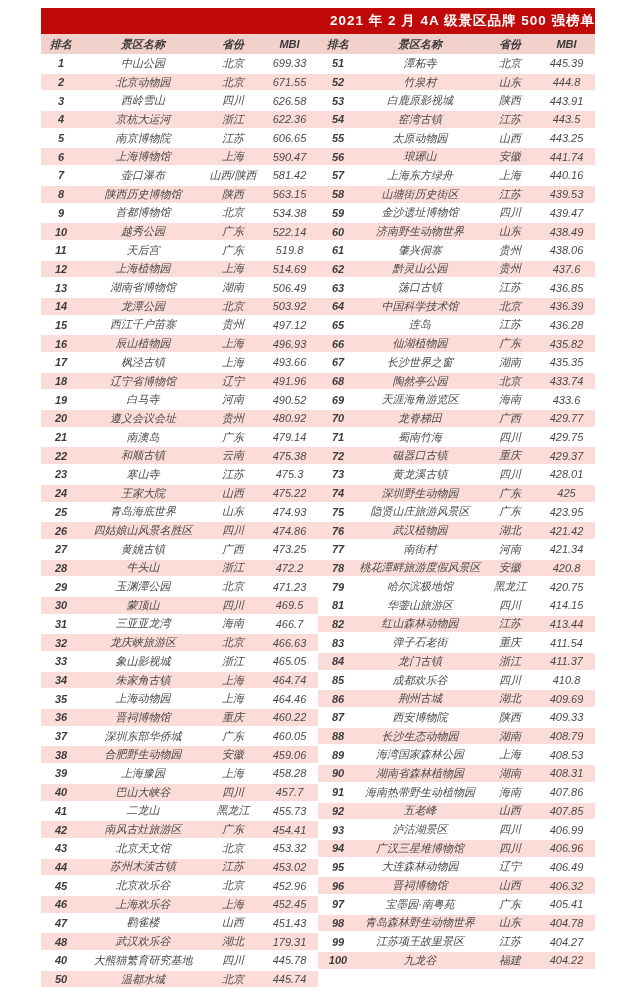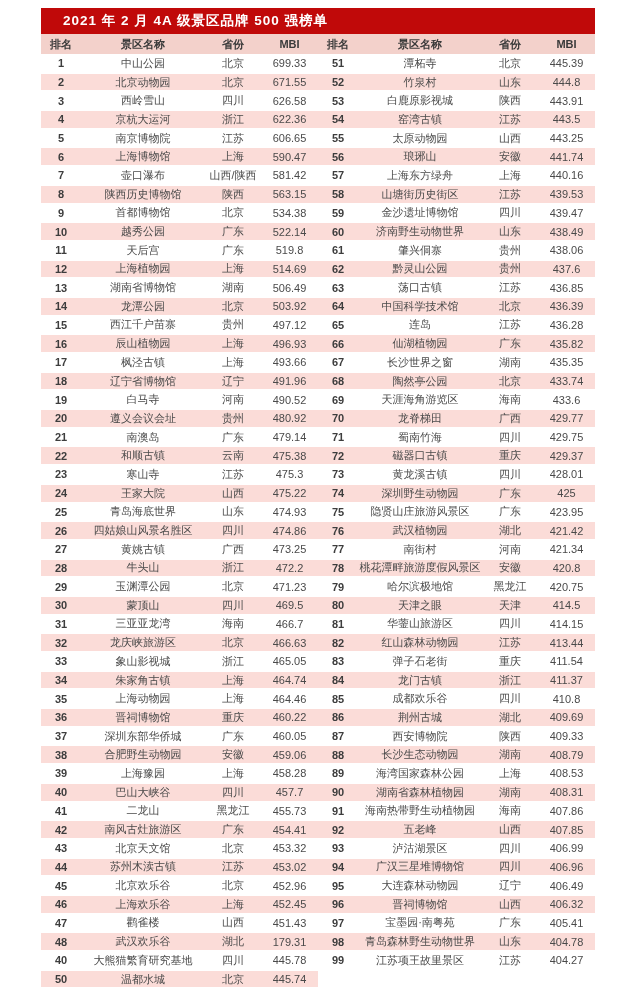--- a/index.html
+++ b/index.html
@@ -4,25 +4,24 @@
 <style>
   html,body{margin:0;padding:0;background:#ffffff;}
   body{
     width:622px;height:1000px;position:relative;overflow:hidden;
     font-family:"Liberation Sans","DejaVu Sans",sans-serif;
     -webkit-font-smoothing:antialiased;
   }
   .sheet{position:absolute;left:41px;top:8px;width:554px;}
   .title-bar{
     height:26px;line-height:26px;background:#c00909;color:#ffffff;
-    font-size:13.5px;font-weight:bold;text-align:left;letter-spacing:1px;
+    font-size:13.5px;font-weight:bold;text-align:right;letter-spacing:1px;
     white-space:nowrap;
-    padding-left:22px;
   }
-  .tables{display:flex;width:100%;}
+  .tables{display:flex;width:100%;font-style:italic;}
   .rank-table{width:277px;}
   .hdr-row,.row{
     display:grid;grid-template-columns:40px 124px 56px 57px;
     align-items:center;text-align:center;
   }
   .hdr-row{
     height:20px;background:#f3d1cb;color:#3a3a3a;
     font-size:11px;font-weight:bold;
   }
   .row{height:18.7px;font-size:11px;color:#4a4a4a;box-sizing:border-box;}
@@ -527,26 +526,20 @@
             <span class="cell name">桃花潭畔旅游度假风景区</span>
             <span class="cell prov">安徽</span>
             <span class="cell mbi">420.8</span>
           </div>
           <div class="row">
             <span class="cell rank">79</span>
             <span class="cell name">哈尔滨极地馆</span>
             <span class="cell prov">黑龙江</span>
             <span class="cell mbi">420.75</span>
           </div>
-          <div class="row stripe">
-            <span class="cell rank">80</span>
-            <span class="cell name">天津之眼</span>
-            <span class="cell prov">天津</span>
-            <span class="cell mbi">414.5</span>
-          </div>
           <div class="row">
             <span class="cell rank">81</span>
             <span class="cell name">华蓥山旅游区</span>
             <span class="cell prov">四川</span>
             <span class="cell mbi">414.15</span>
           </div>
           <div class="row stripe">
             <span class="cell rank">82</span>
             <span class="cell name">红山森林动物园</span>
             <span class="cell prov">江苏</span>
@@ -646,18 +639,24 @@
             <span class="cell rank">98</span>
             <span class="cell name">青岛森林野生动物世界</span>
             <span class="cell prov">山东</span>
             <span class="cell mbi">404.78</span>
           </div>
           <div class="row">
             <span class="cell rank">99</span>
             <span class="cell name">江苏项王故里景区</span>
             <span class="cell prov">江苏</span>
             <span class="cell mbi">404.27</span>
+          </div>
+          <div class="row stripe">
+            <span class="cell rank">100</span>
+            <span class="cell name">九龙谷</span>
+            <span class="cell prov">福建</span>
+            <span class="cell mbi">404.22</span>
           </div>
         </div>
     </div>
 
   </div>
 </div>
 
 </body></html>

